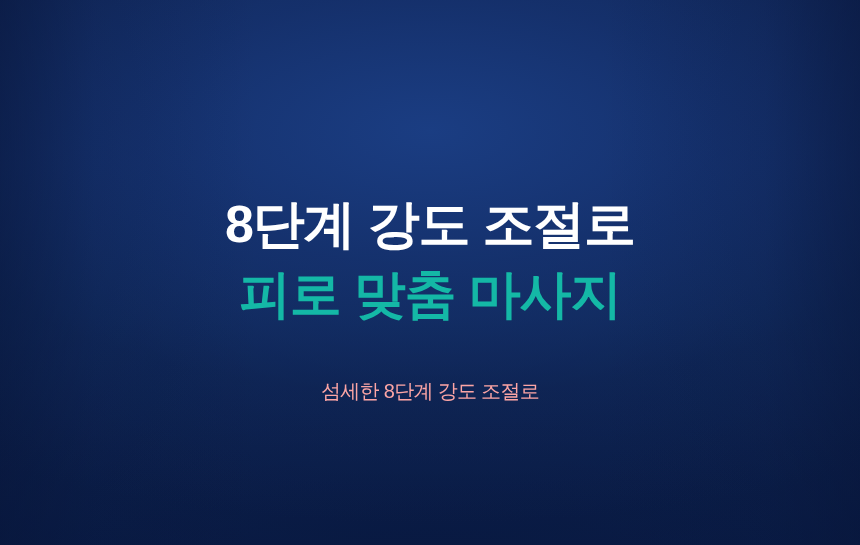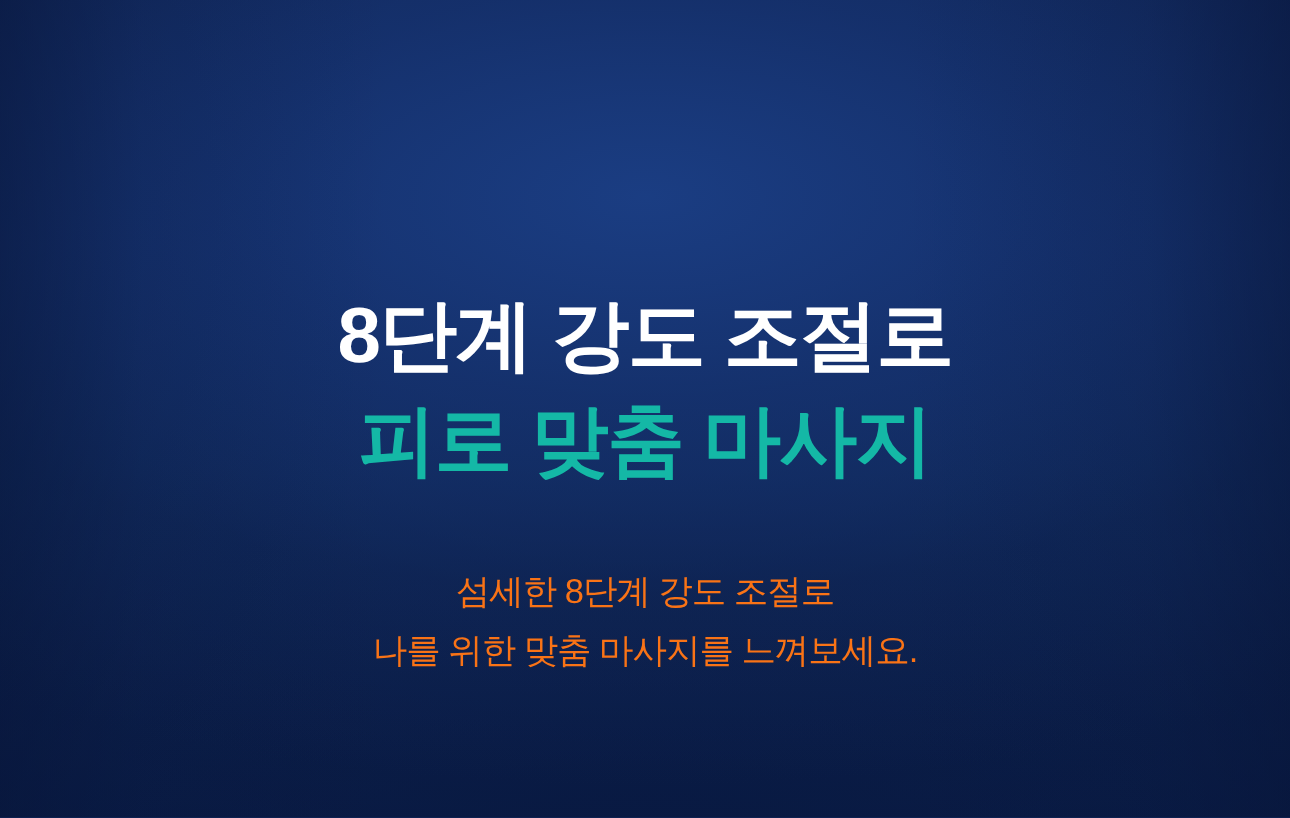--- a/index.html
+++ b/index.html
@@ -94,25 +94,25 @@
   }
 
   .headline-line.is-accent {
     color: #14b8a6;
   }
 
   .subcopy {
     margin: 16px;
     padding: 0;
     margin-top: 46px;
-    font-size: 23px;
+    font-size: 20px;
     font-weight: 400;
     line-height: 1.66;
     letter-spacing: -0.7px;
-    color: #f97316;
+    color: #fca5a5;
   }
 
   .subcopy-line {
     display: block;
     white-space: nowrap;
   }
 </style>
 </head>
 <body>
 
@@ -123,17 +123,16 @@
 
   <div class="hero-content">
 
     <h1 class="headline">
       <span class="headline-line is-primary">8단계 강도 조절로</span>
       <span class="headline-line is-accent">피로 맞춤 마사지</span>
     </h1>
 
     <p class="subcopy">
       <span class="subcopy-line">섬세한 8단계 강도 조절로</span>
-      <span class="subcopy-line">나를 위한 맞춤 마사지를 느껴보세요.</span>
     </p>
 
   </div>
 </section>
 
 </body></html>

